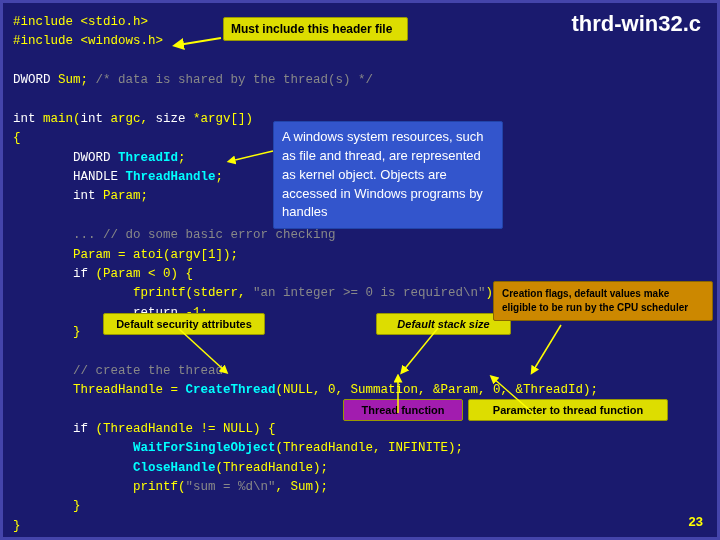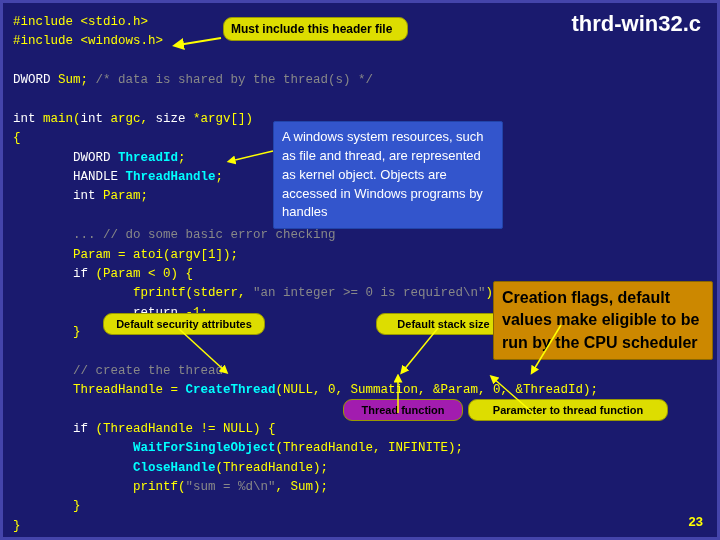--- a/index.html
+++ b/index.html
@@ -46,21 +46,21 @@
     
     .tooltip-box {
       position: absolute;
       background: #dddd00;
       color: #000000;
       font-family: Arial, sans-serif;
       font-size: 11px;
       font-weight: bold;
       padding: 4px 7px;
       border: 1px solid #999900;
-      border-radius: 9px;
+      border-radius: 2px;
     }
     .tooltip-box-dark {
       position: absolute;
       background: #cc8800;
       color: #000000;
       font-family: Arial, sans-serif;
       font-size: 11px;
       font-weight: bold;
       padding: 5px 8px;
       border: 1px solid #886600;
@@ -145,23 +145,23 @@
   <div class="tooltip-box-blue" style="top: 118px; left: 270px; width: 240px;">
     <span>A windows system resources, such as file and thread, are represented as kernel object. Objects are accessed in Windows programs by handles</span>
   </div>
 
   <svg style="position:absolute; top:0; left:0; width:720px; height:540px; pointer-events:none; overflow:visible;">
     <line x1="270" y1="148" x2="228" y2="158" stroke="#ffff00" stroke-width="1.5" marker-end="url(#arr2)"></line>
   </svg>
 
   <div class="tooltip-box" style="top: 310px; left: 100px; width: 162px; font-size: 11px; background: #dddd00; color: #000; text-align:center;">Default security attributes</div>
 
-  <div class="tooltip-box" style="top: 310px; left: 373px; width: 135px; font-size: 11px; background: #dddd00; color: #000; text-align:center;">Default stack size</div>
+  <div class="tooltip-box" style="top: 310px; left: 373px; width: 135px; font-size: 11px; background: #dddd00; color: #000; text-align:center;font-style:italic;">Default stack size</div>
 
-  <div class="tooltip-box-dark" style="top: 278px; left: 490px; width: 220px; font-size: 16px; background: #cc8800; color:#000; line-height:1.4;">
+  <div class="tooltip-box-dark" style="top: 278px; left: 490px; width: 220px; font-size: 10px; background: #cc8800; color:#000; line-height:1.4;">
     <span>Creation flags, default values make eligible to be run by the CPU scheduler</span>
   </div>
 
   <div class="tooltip-box" style="top: 396px; left: 340px; width: 120px; font-size: 11px; background: #a21caf; color: #000; text-align:center;">Thread function</div>
 
   <div class="tooltip-box" style="top: 396px; left: 465px; width: 200px; font-size: 11px; background: #dddd00; color: #000; text-align:center;">Parameter to thread function</div>
 
   <svg style="position:absolute;top:0;left:0;width:720px;height:540px;pointer-events:none;overflow:visible;">
     <defs>
       <marker id="ya" markerWidth="6" markerHeight="6" refX="3" refY="3" orient="auto">

